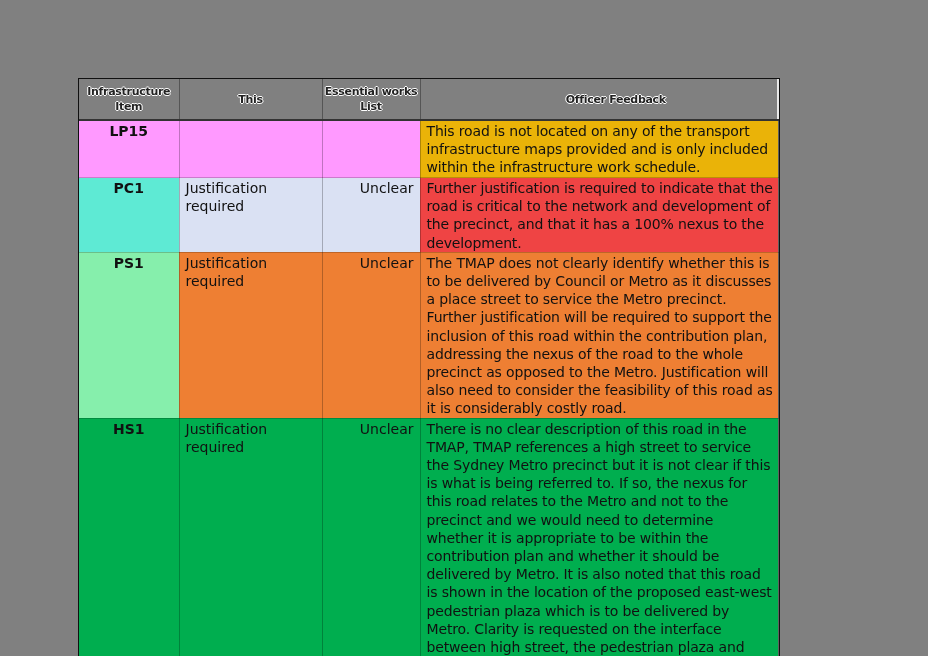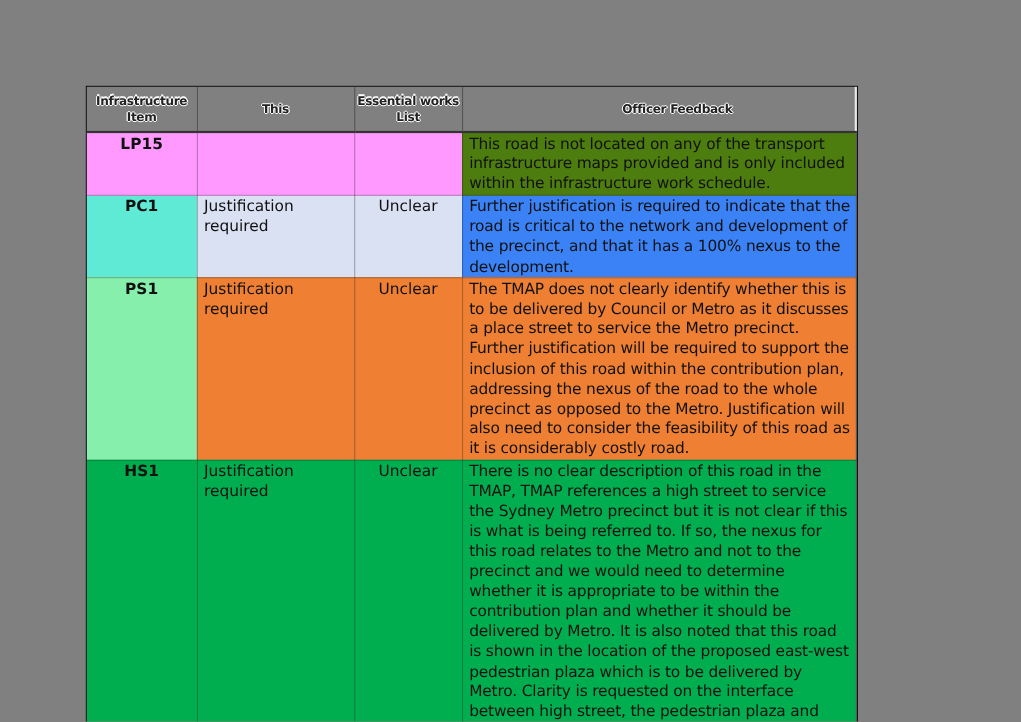--- a/index.html
+++ b/index.html
@@ -45,21 +45,21 @@
     td {
       font-size: 14px;
       color: #111;
       vertical-align: top;
       line-height: 18.2px;
       padding: 1px 6px 0 6px;
       border-right: 1px solid rgba(0,0,0,0.25);
       border-bottom: 1px solid rgba(0,0,0,0.2);
     }
     td.id { font-weight: bold; text-align: center; }
-    td.mid { text-align: center; margin-top: 22px; }
+    td.mid { text-align: right; margin-top: 22px; }
     td.fb { padding-left: 6px; padding-right: 4px; letter-spacing: -0.15px; }
     tr.r-lp15 td { height: 55px; }
     tr.r-pc1 td { height: 55px; }
     tr.r-ps1 td { height: 129px; }
     tr.r-hs1 td { height: 200px; }
   </style>
 </head>
 <body>
 
 <div class="tbl-wrap">
@@ -76,27 +76,27 @@
         <th>This</th>
         <th>Essential works List</th>
         <th>Officer Feedback</th>
       </tr>
     </thead>
     <tbody>
       <tr class="r-lp15">
         <td class="id" style="background: rgb(255, 153, 255);">LP15</td>
         <td style="background: rgb(255, 153, 255);"></td>
         <td class="mid" style="background: rgb(255, 153, 255);"></td>
-        <td class="fb" style="background: #4d7c0f;">This road is not located on any of the transport infrastructure maps provided and is only included within the infrastructure work schedule.</td>
+        <td class="fb" style="background: #eab308;">This road is not located on any of the transport infrastructure maps provided and is only included within the infrastructure work schedule.</td>
       </tr>
       <tr class="r-pc1">
         <td class="id" style="background: #5eead4;">PC1</td>
         <td style="background: rgb(218, 225, 243);">Justification required</td>
         <td class="mid" style="background: rgb(218, 225, 243);">Unclear</td>
-        <td class="fb" style="background: #3b82f6; margin-top: 32px;">Further justification is required to indicate that the road is critical to the network and development of the precinct, and that it has a 100% nexus to the development.</td>
+        <td class="fb" style="background: #ef4444; margin-top: 32px;">Further justification is required to indicate that the road is critical to the network and development of the precinct, and that it has a 100% nexus to the development.</td>
       </tr>
       <tr class="r-ps1">
         <td class="id" style="background: #86efac;">PS1</td>
         <td style="background: rgb(238, 127, 51);">Justification required</td>
         <td class="mid" style="background: rgb(238, 127, 51);">Unclear</td>
         <td class="fb" style="background: rgb(238, 127, 51);">The TMAP does not clearly identify whether this is to be delivered by Council or Metro as it discusses a place street to service the Metro precinct. Further justification will be required to support the inclusion of this road within the contribution plan, addressing the nexus of the road to the whole precinct as opposed to the Metro. Justification will also need to consider the feasibility of this road as it is considerably costly road.</td>
       </tr>
       <tr class="r-hs1">
         <td class="id" style="background: rgb(0, 174, 79);">HS1</td>
         <td style="background: rgb(0, 174, 79);">Justification required</td>

